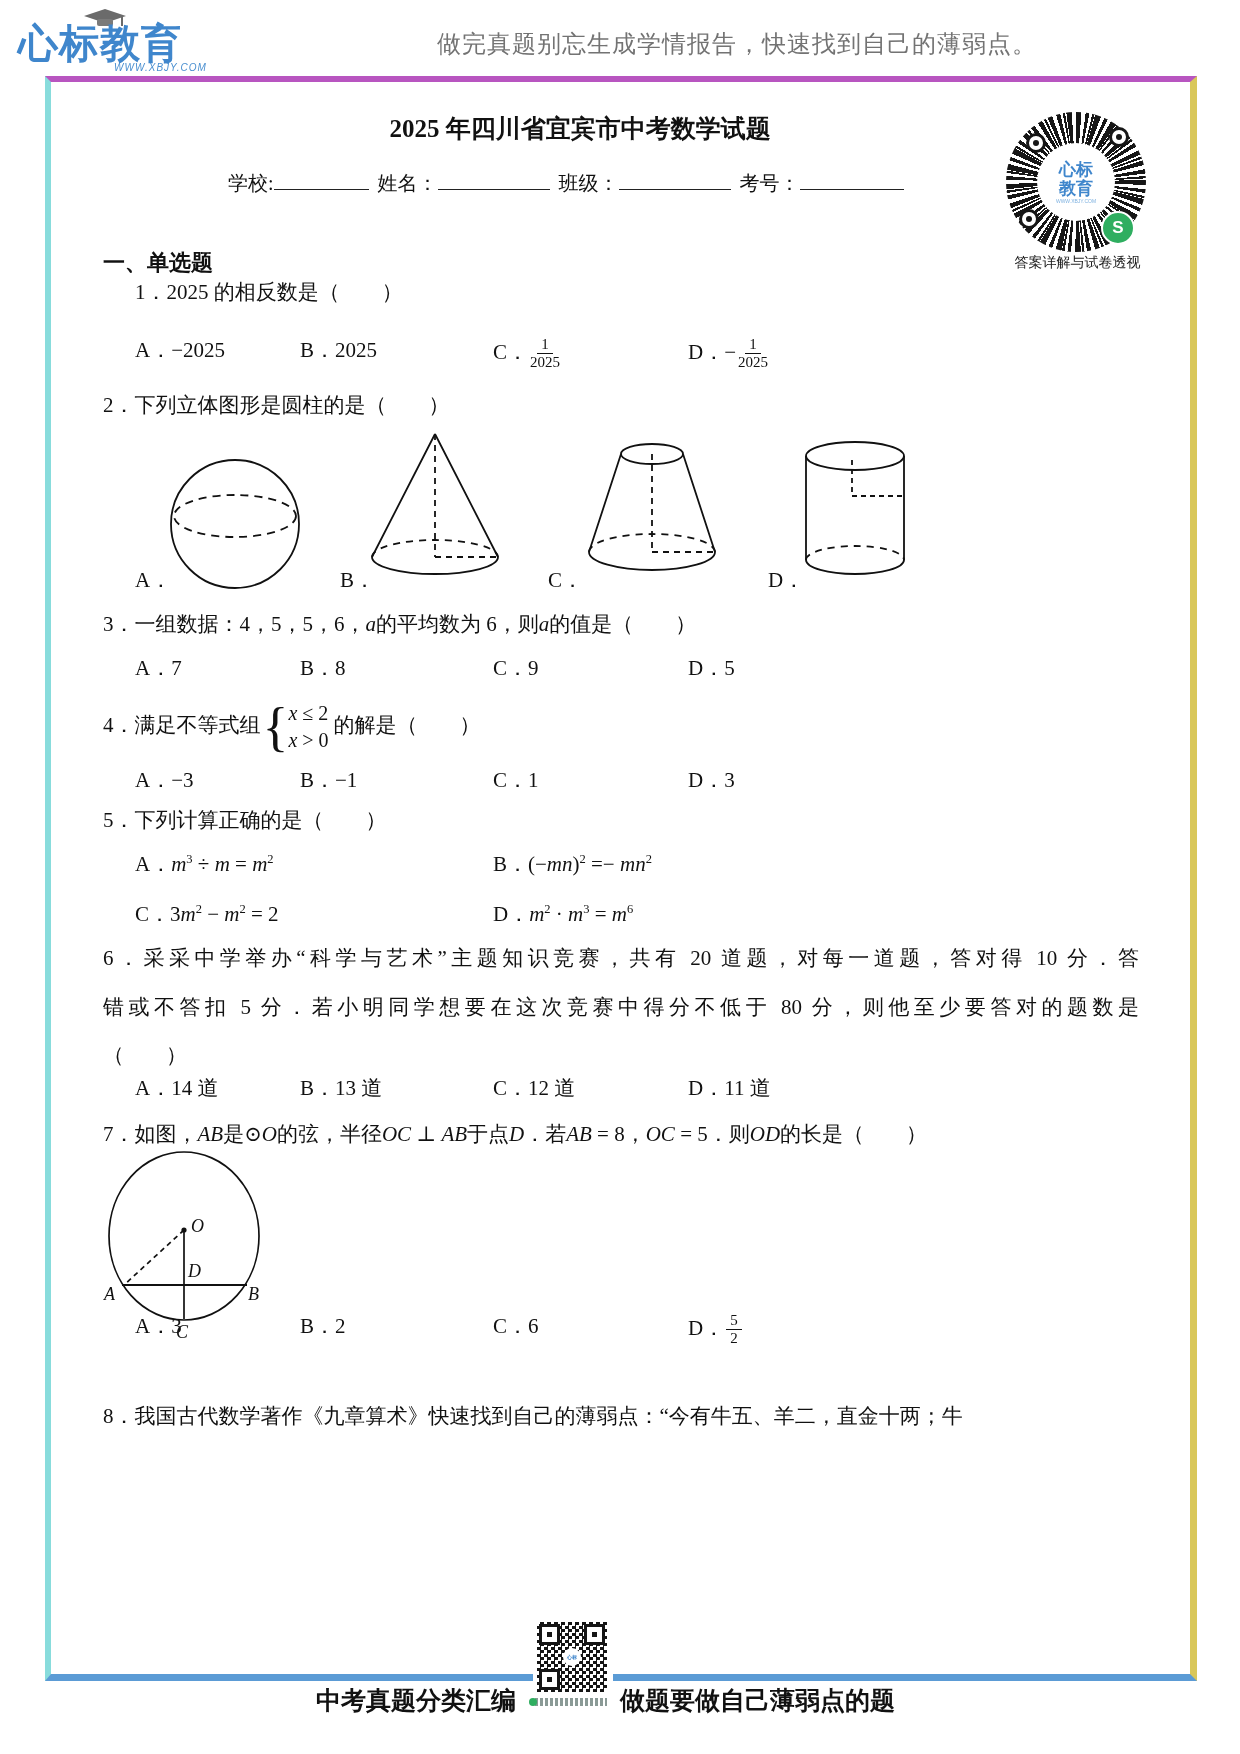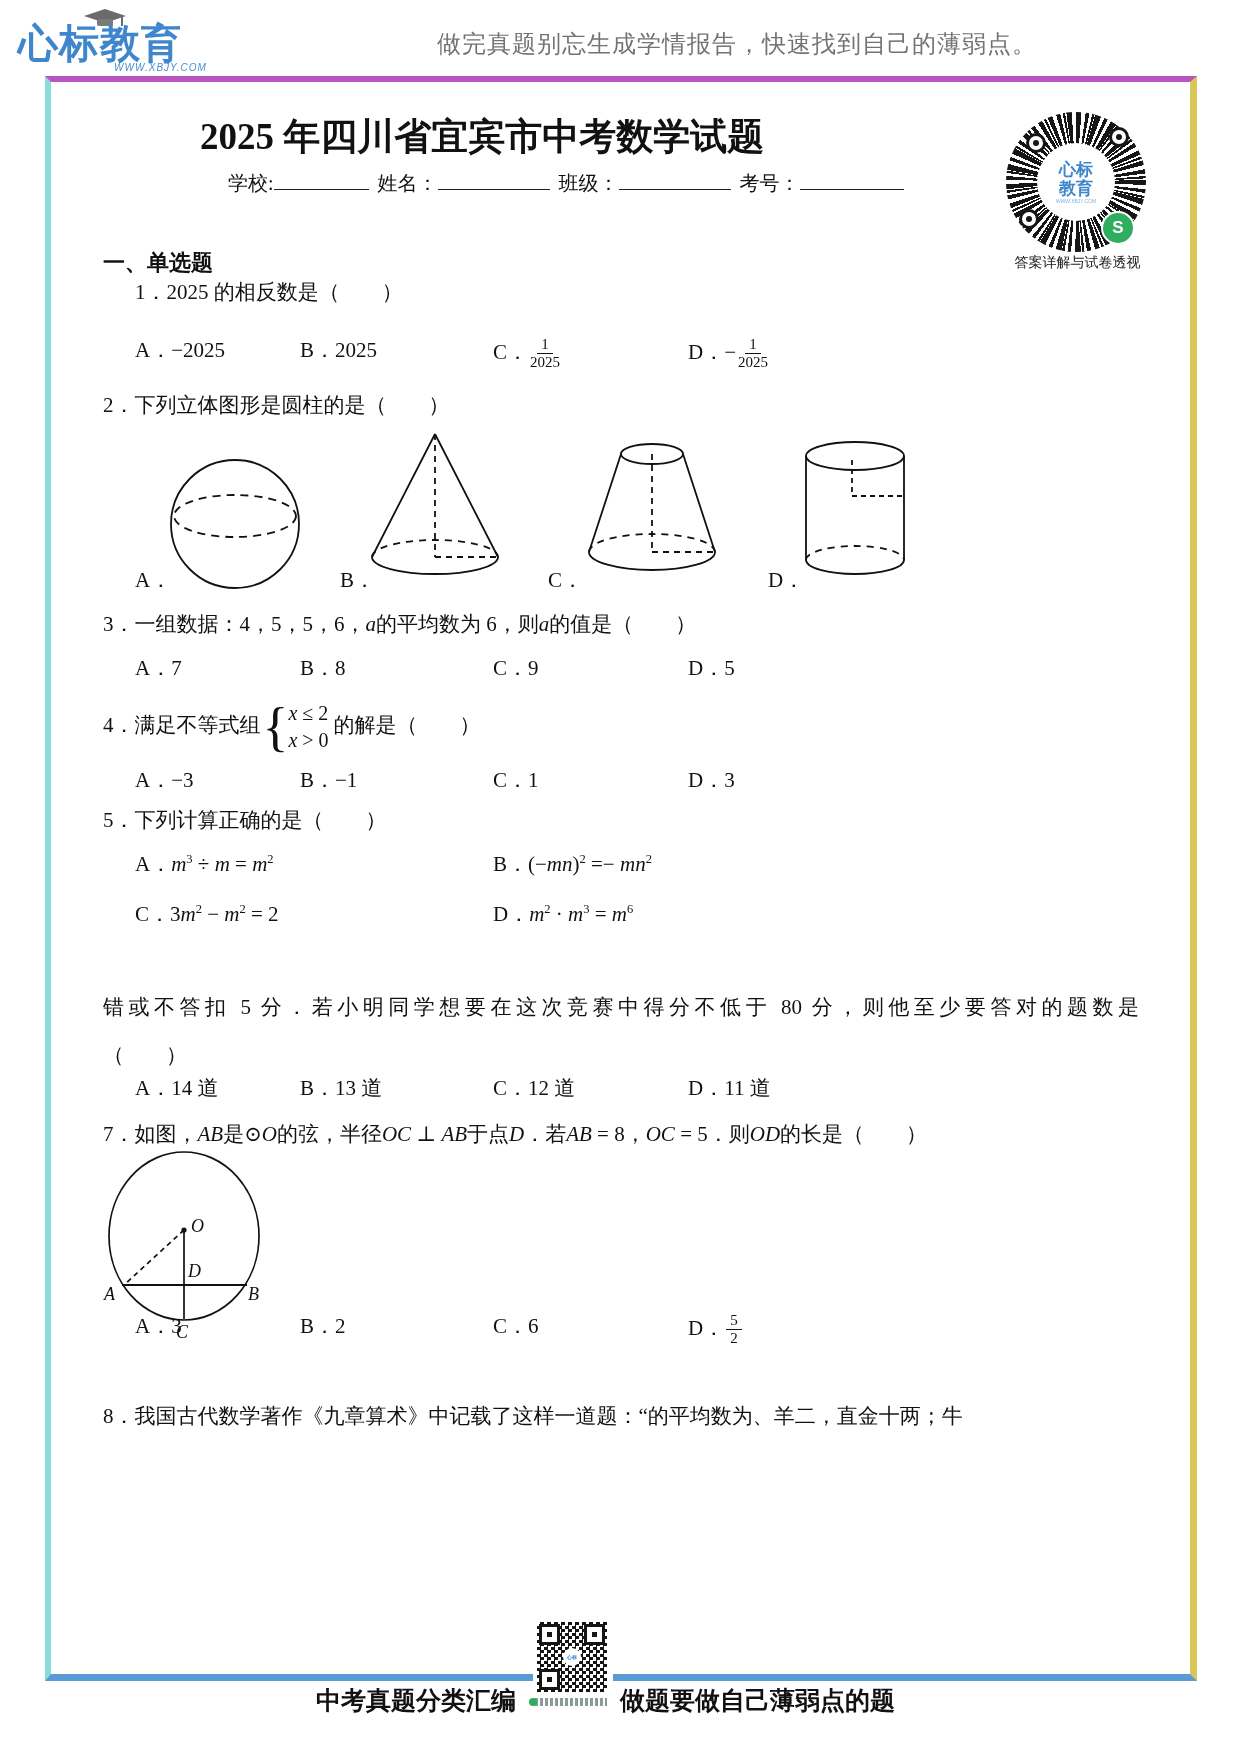--- a/index.html
+++ b/index.html
@@ -12,21 +12,21 @@
               font-weight:bold;font-size:40px;color:#3f86cc;letter-spacing:1px;}
   .brand-url{position:absolute;left:98px;top:52px;font-size:10px;font-style:italic;color:#4a8fd0;
              font-family:"Liberation Sans",sans-serif;letter-spacing:1px;}
   .cap{position:absolute;left:66px;top:-2px;}
   .slogan{left:437px;top:28px;font-size:24px;letter-spacing:1px;color:#737373;white-space:nowrap;}
   
   .frame{left:45px;top:76px;width:1139px;height:1592px;
          border-top:6px solid #b855c0;border-left:6px solid #88dcdc;
          border-right:7px solid #d9c75a;border-bottom:7px solid #5b9bd5;}
   
-  .title{left:200px;top:112px;width:760px;text-align:left;font-size:37px;font-weight:bold;white-space:nowrap;}
+  .title{left:200px;top:112px;width:760px;text-align:center;font-size:25px;font-weight:bold;white-space:nowrap;}
   .fields{left:228px;top:168px;font-size:20px;white-space:nowrap;}
   .blank{display:inline-block;height:1.05em;border-bottom:1.8px solid #222;vertical-align:baseline;}
   .b1{width:95px;margin-right:4px;}.b2{width:112px;margin-right:4px;}.b3{width:112px;margin-right:4px;}.b4{width:104px;}
   
   .qr-c{left:1006px;top:112px;width:140px;height:140px;border-radius:50%;
         background:repeating-conic-gradient(#161616 0deg 3deg,transparent 3deg 8deg),
                    repeating-conic-gradient(from 2.5deg,#161616 0deg 2deg,transparent 2deg 5.5deg);}
   .qr-inner{position:absolute;left:31px;top:31px;width:78px;height:78px;border-radius:50%;background:#fff;
             display:flex;flex-direction:column;align-items:center;justify-content:center;}
   .qr-l1,.qr-l2{font-family:"Liberation Sans",sans-serif;font-weight:bold;color:#3f86cc;font-size:17px;line-height:19px;}
@@ -198,20 +198,23 @@
   </div>
   <div class="abs row" style="top:850px;">
     <span class="opt oA"><span>A．</span><span class="mi">m</span><sup>3</sup><span> ÷ </span><span class="mi">m</span><span> = </span><span class="mi">m</span><sup>2</sup></span>
     <span class="opt oC"><span>B．</span><span>(−</span><span class="mi">mn</span><span>)</span><sup>2</sup><span> =− </span><span class="mi">mn</span><sup>2</sup></span>
   </div>
   <div class="abs row" style="top:900px;">
     <span class="opt oA"><span>C．</span><span>3</span><span class="mi">m</span><sup>2</sup><span> − </span><span class="mi">m</span><sup>2</sup><span> = 2</span></span>
     <span class="opt oC"><span>D．</span><span class="mi">m</span><sup>2</sup><span> · </span><span class="mi">m</span><sup>3</sup><span> = </span><span class="mi">m</span><sup>6</sup></span>
   </div>
 
+  <div class="abs jline" style="top:944px;">
+    <span>6．</span><span>采采中学举办“科学与艺术”主题知识竞赛，共有 20 道题，对每一道题，答对得 10 分．答</span>
+  </div>
   <div class="abs jline" style="top:993px;">错或不答扣 5 分．若小明同学想要在这次竞赛中得分不低于 80 分，则他至少要答对的题数是</div>
   <div class="abs q" style="top:1041px;">（　　）</div>
   <div class="abs row" style="top:1074px;">
     <span class="opt oA"><span>A．</span><span>14 道</span></span>
     <span class="opt oB"><span>B．</span><span>13 道</span></span>
     <span class="opt oC"><span>C．</span><span>12 道</span></span>
     <span class="opt oD"><span>D．</span><span>11 道</span></span>
   </div>
 
   <div class="abs q" style="top:1120px;">
@@ -233,21 +236,21 @@
     <span class="opt oA"><span>A．</span><span>3</span></span>
     <span class="opt oB"><span>B．</span><span>2</span></span>
     <span class="opt oC"><span>C．</span><span>6</span></span>
     <span class="opt oD"><span>D．</span><span class="frac">
           <span class="fn">5</span>
           <span>2</span>
         </span></span>
   </div>
 
   <div class="abs q" style="top:1402px;">
-    <span>8．</span><span>我国古代数学著作《九章算术》中记载了这样一道题：“的平均数为、羊二，直金十两；牛</span>
+    <span>8．</span><span>我国古代数学著作《九章算术》快速找到自己的薄弱点：“今有牛五、羊二，直金十两；牛</span>
   </div>
 
   <div class="abs f-left">中考真题分类汇编</div>
   <div class="abs fqr">
     <div class="fqr-code">
       <div class="fq-eye" style="left:2px;top:2px;">
           <i></i>
         </div>
       <div class="fq-eye" style="right:2px;top:2px;">
           <i></i>

